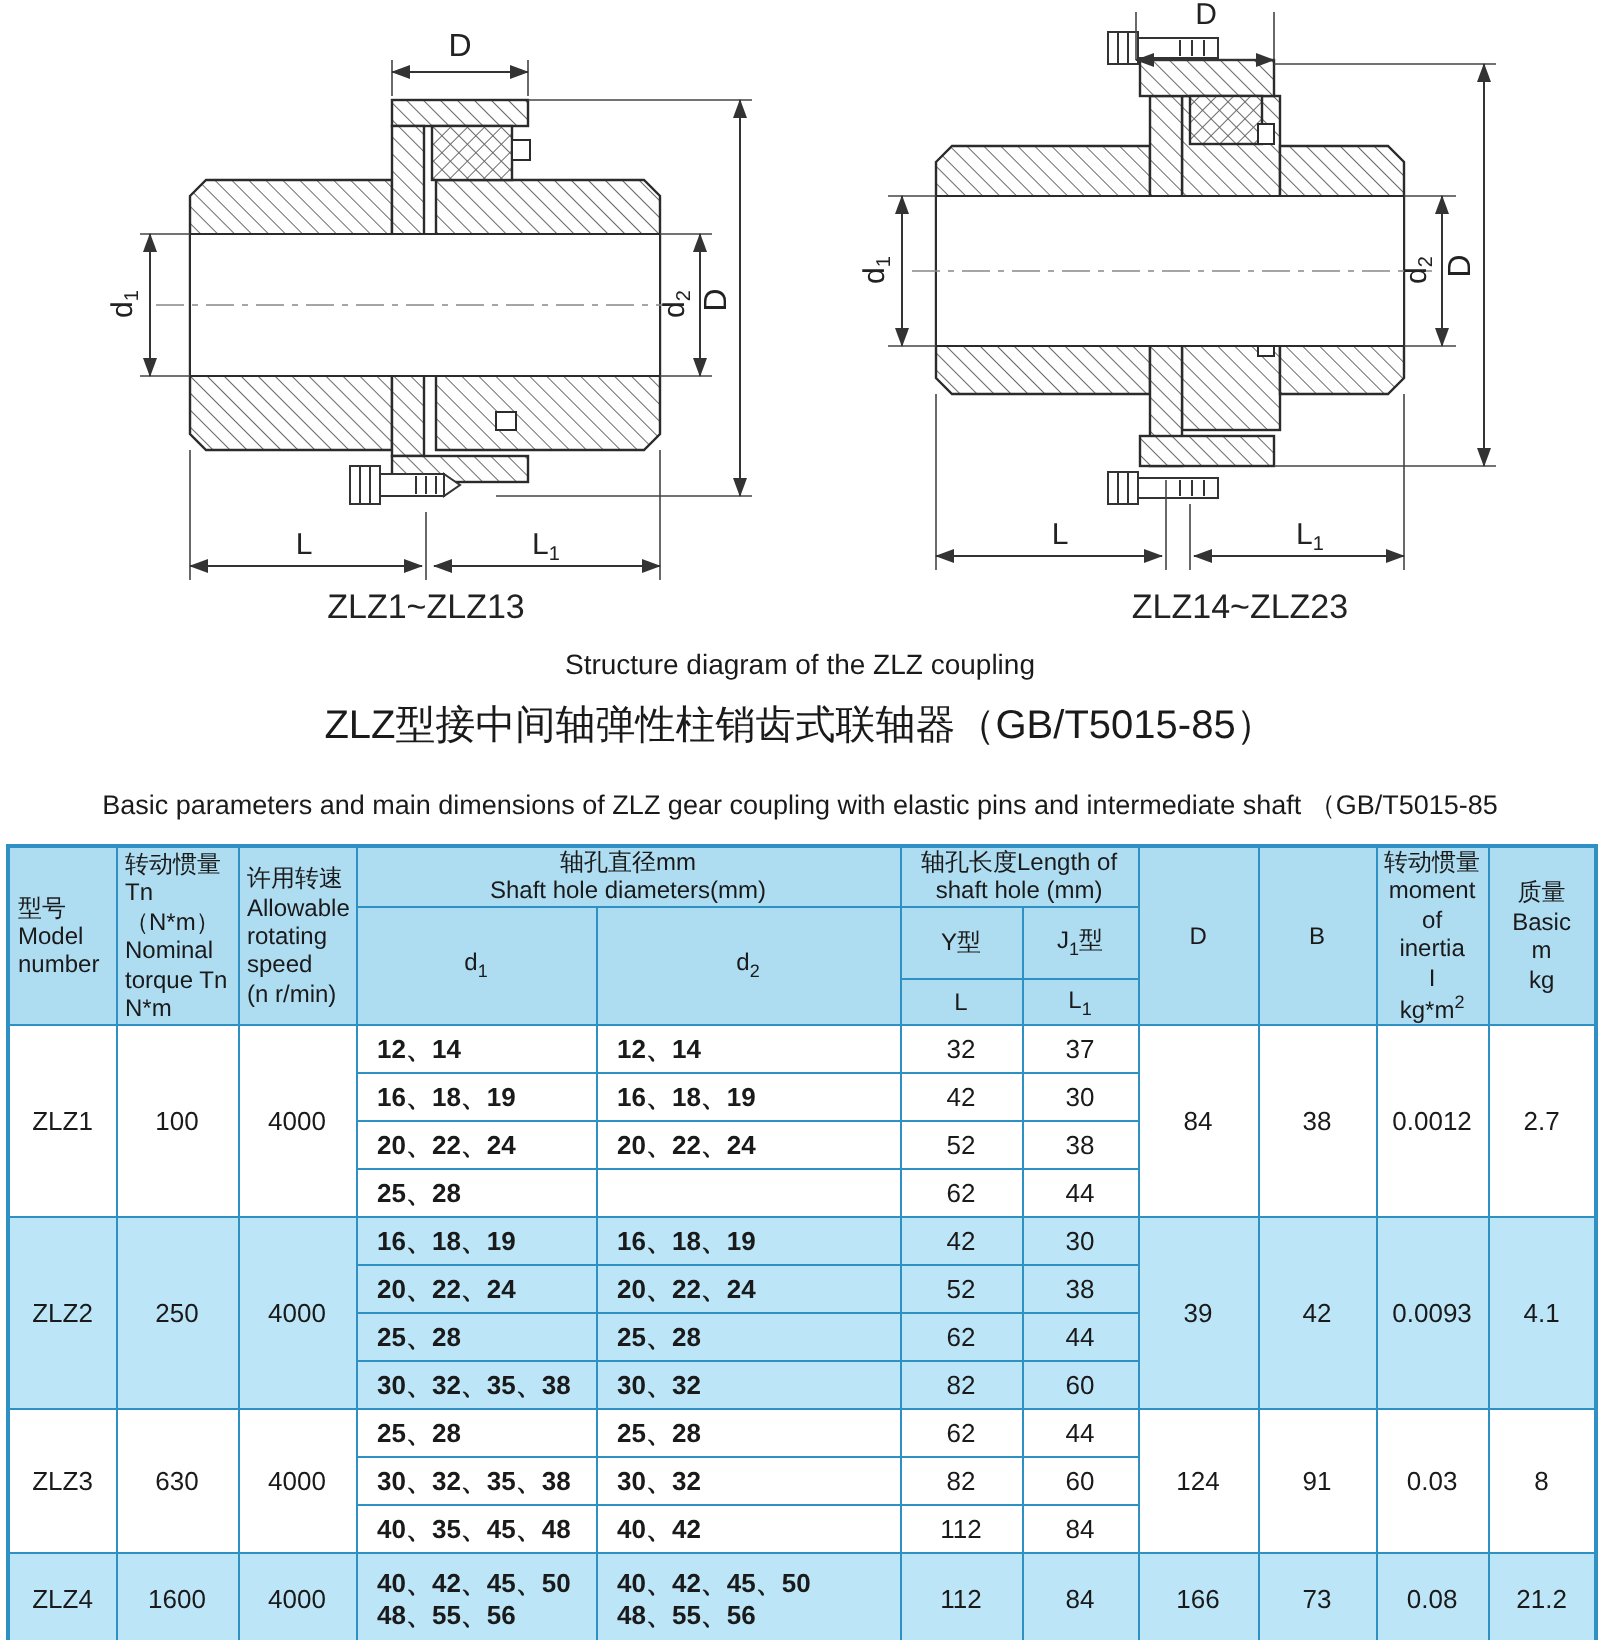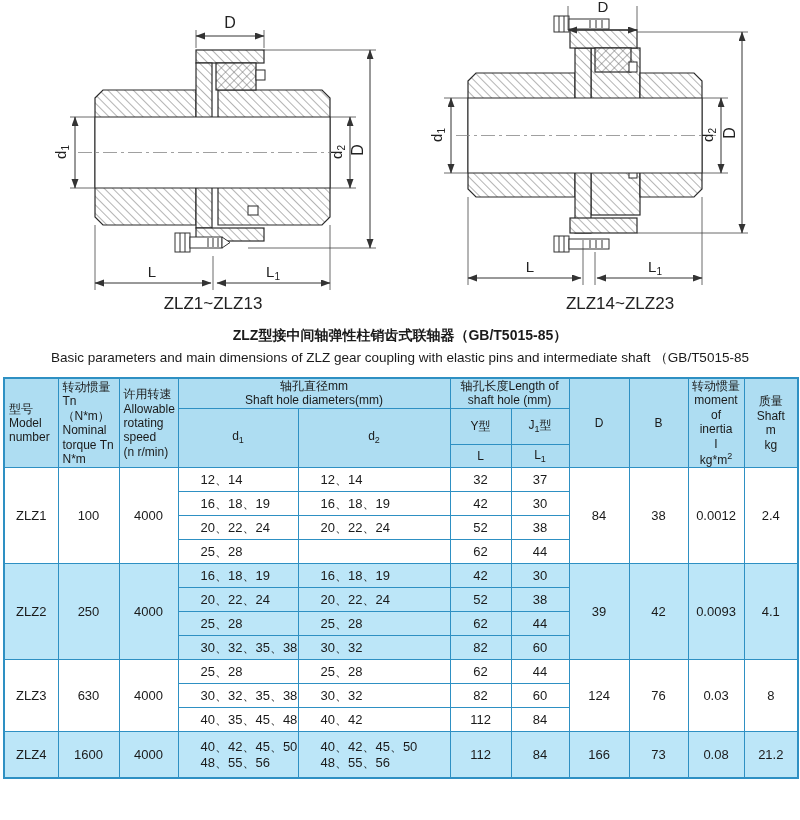--- a/index.html
+++ b/index.html
@@ -5,31 +5,31 @@
   html,body{margin:0;padding:0;}
   body{width:800px;height:820px;background:#fff;color:#1a1a1a;
        font-family:"Liberation Sans","DejaVu Sans",sans-serif;overflow:hidden;}
   .page{position:relative;width:800px;height:820px;}
   .drawings{display:flex;width:800px;}
   .drawings svg{display:block;}
   svg text{font-family:"Liberation Sans","DejaVu Sans",sans-serif;fill:#222;}
   .titles{text-align:center;}
   .t-zh1{font-size:15px;font-weight:600;margin-top:8px;}
   .t-en1{font-size:14px;margin-top:6px;}
-  .t-zh2{font-size:14px;font-weight:700;margin-top:9px;}
-  .t-en2{font-size:13.5px;margin-top:4px;}
+  .t-zh2{font-size:20px;font-weight:400;margin-top:9px;}
+  .t-en2{font-size:13.5px;margin-top:18px;}
   table{border-collapse:collapse;table-layout:fixed;width:794px;margin:10px 0 0 3px;
         border:2px solid #2e90c3;}
   th,td{border:1px solid #2e90c3;padding:0;text-align:center;vertical-align:middle;
         font-size:13px;font-weight:normal;line-height:1.2;overflow:hidden;}
   th{font-size:12px;}
   .hdr{background:#aeddf2;}
   tr.blue td{background:#bce6f8;}
   .pre{white-space:pre-line;}
-  .lft{text-align:left;padding-left:22px;}
+  .lft{text-align:left;padding-left:10px;font-weight:bold;}
   .hlft{text-align:left;padding-left:4px;}
   sub{font-size:9px;}
   sup{font-size:9px;}
   .h30{height:30px}.h23{height:23px}.h24{height:24px}.h46{height:46px}
 </style>
 </head>
 <body>
 
 <div class="page">
 
@@ -176,20 +176,21 @@
         <text transform="rotate(-90 303 135)" x="303" y="135" font-size="15" text-anchor="middle"><tspan>d</tspan><tspan font-size="10" dy="3">2</tspan></text>
         <text transform="rotate(-90 325 133)" x="325" y="133" font-size="16" text-anchor="middle"><tspan>D</tspan></text>
         <text x="120" y="272" font-size="15" text-anchor="middle"><tspan>L</tspan></text>
         <text x="245" y="272" font-size="15" text-anchor="middle"><tspan>L</tspan><tspan font-size="10" dy="3">1</tspan></text>
         <text x="210" y="309" font-size="17" text-anchor="middle">ZLZ14~ZLZ23</text>
       </g>
     </svg>
   </div>
 
   <div class="titles">
+    <div class="t-en1">Structure diagram of the ZLZ coupling</div>
     <div class="t-zh2">ZLZ型接中间轴弹性柱销齿式联轴器（GB/T5015-85）</div>
     <div class="t-en2">Basic parameters and main dimensions of ZLZ gear coupling with elastic pins and intermediate shaft （GB/T5015-85</div>
   </div>
 
   <table>
     <colgroup>
       <col style="width:54px">
         <col style="width:61px">
         <col style="width:59px">
       <col style="width:120px">
@@ -224,21 +225,21 @@
         <th rowspan="3" class="hdr">B</th>
         <th rowspan="3" class="hdr">
           <div class="pre">转动惯量
 moment
 of
 inertia
 I</div>
           <div><span>kg*m</span><sup>2</sup></div>
         </th>
         <th rowspan="3" class="hdr pre">质量
-Shaft
+Basic
 m
 kg</th>
       </tr>
       <tr class="h23">
         <th rowspan="2" class="hdr"><span>d</span><sub>1</sub></th>
         <th rowspan="2" class="hdr"><span>d</span><sub>2</sub></th>
         <th class="hdr">Y型</th>
         <th class="hdr"><span>J</span><sub>1</sub><span>型</span></th>
       </tr>
       <tr class="h23">
@@ -252,21 +253,21 @@
         <td rowspan="4">ZLZ1</td>
         <td rowspan="4">100</td>
         <td rowspan="4">4000</td>
         <td class="lft">12、14</td>
         <td class="lft">12、14</td>
         <td>32</td>
         <td>37</td>
         <td rowspan="4">84</td>
         <td rowspan="4">38</td>
         <td rowspan="4">0.0012</td>
-        <td rowspan="4">2.4</td>
+        <td rowspan="4">2.7</td>
       </tr>
       <tr class="h24">
         <td class="lft">16、18、19</td>
         <td class="lft">16、18、19</td>
         <td>42</td>
         <td>30</td>
       </tr>
       <tr class="h24">
         <td class="lft">20、22、24</td>
         <td class="lft">20、22、24</td>
@@ -314,21 +315,21 @@
 
       <tr class="h24">
         <td rowspan="3">ZLZ3</td>
         <td rowspan="3">630</td>
         <td rowspan="3">4000</td>
         <td class="lft">25、28</td>
         <td class="lft">25、28</td>
         <td>62</td>
         <td>44</td>
         <td rowspan="3">124</td>
-        <td rowspan="3">76</td>
+        <td rowspan="3">91</td>
         <td rowspan="3">0.03</td>
         <td rowspan="3">8</td>
       </tr>
       <tr class="h24">
         <td class="lft">30、32、35、38</td>
         <td class="lft">30、32</td>
         <td>82</td>
         <td>60</td>
       </tr>
       <tr class="h24">

